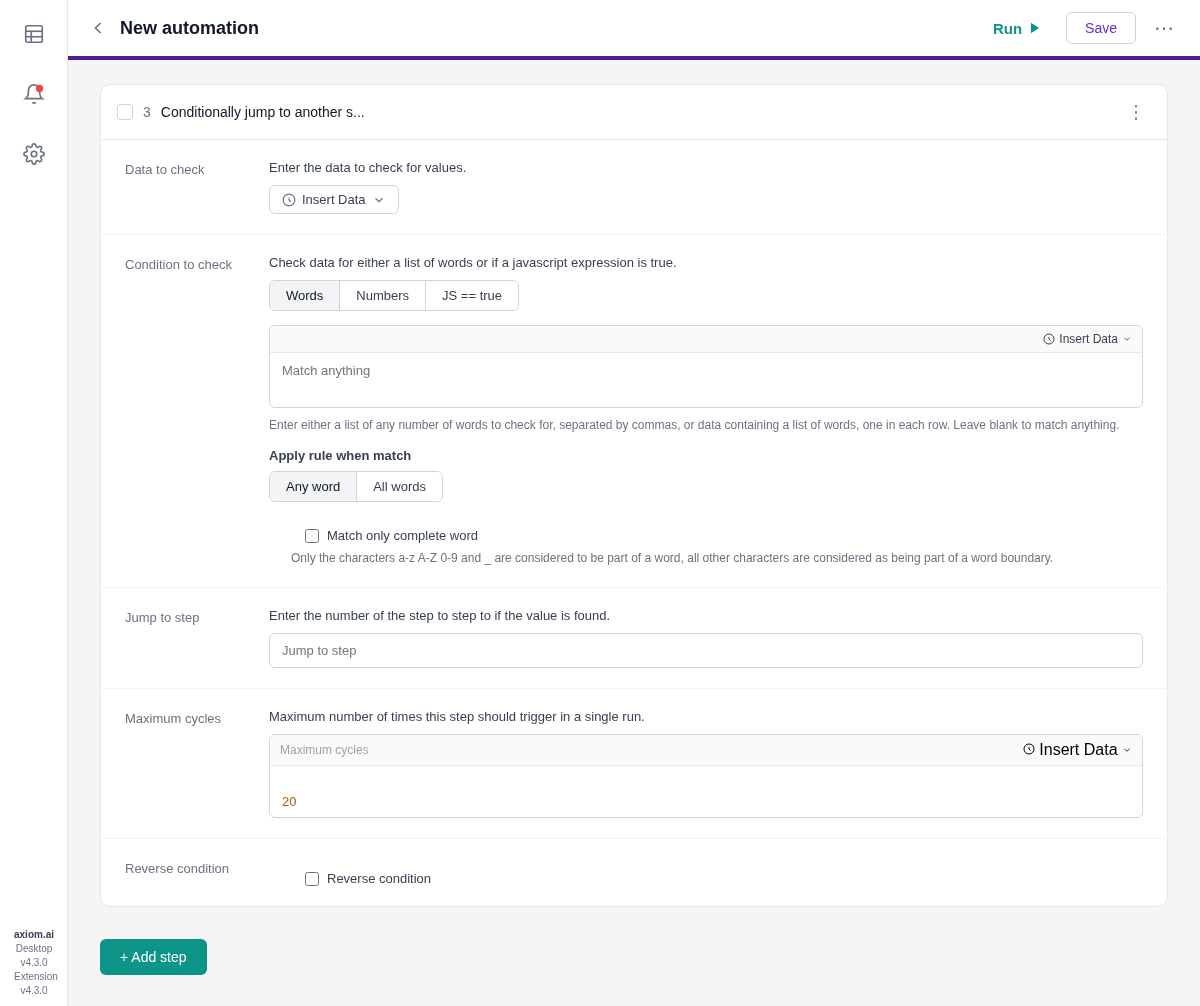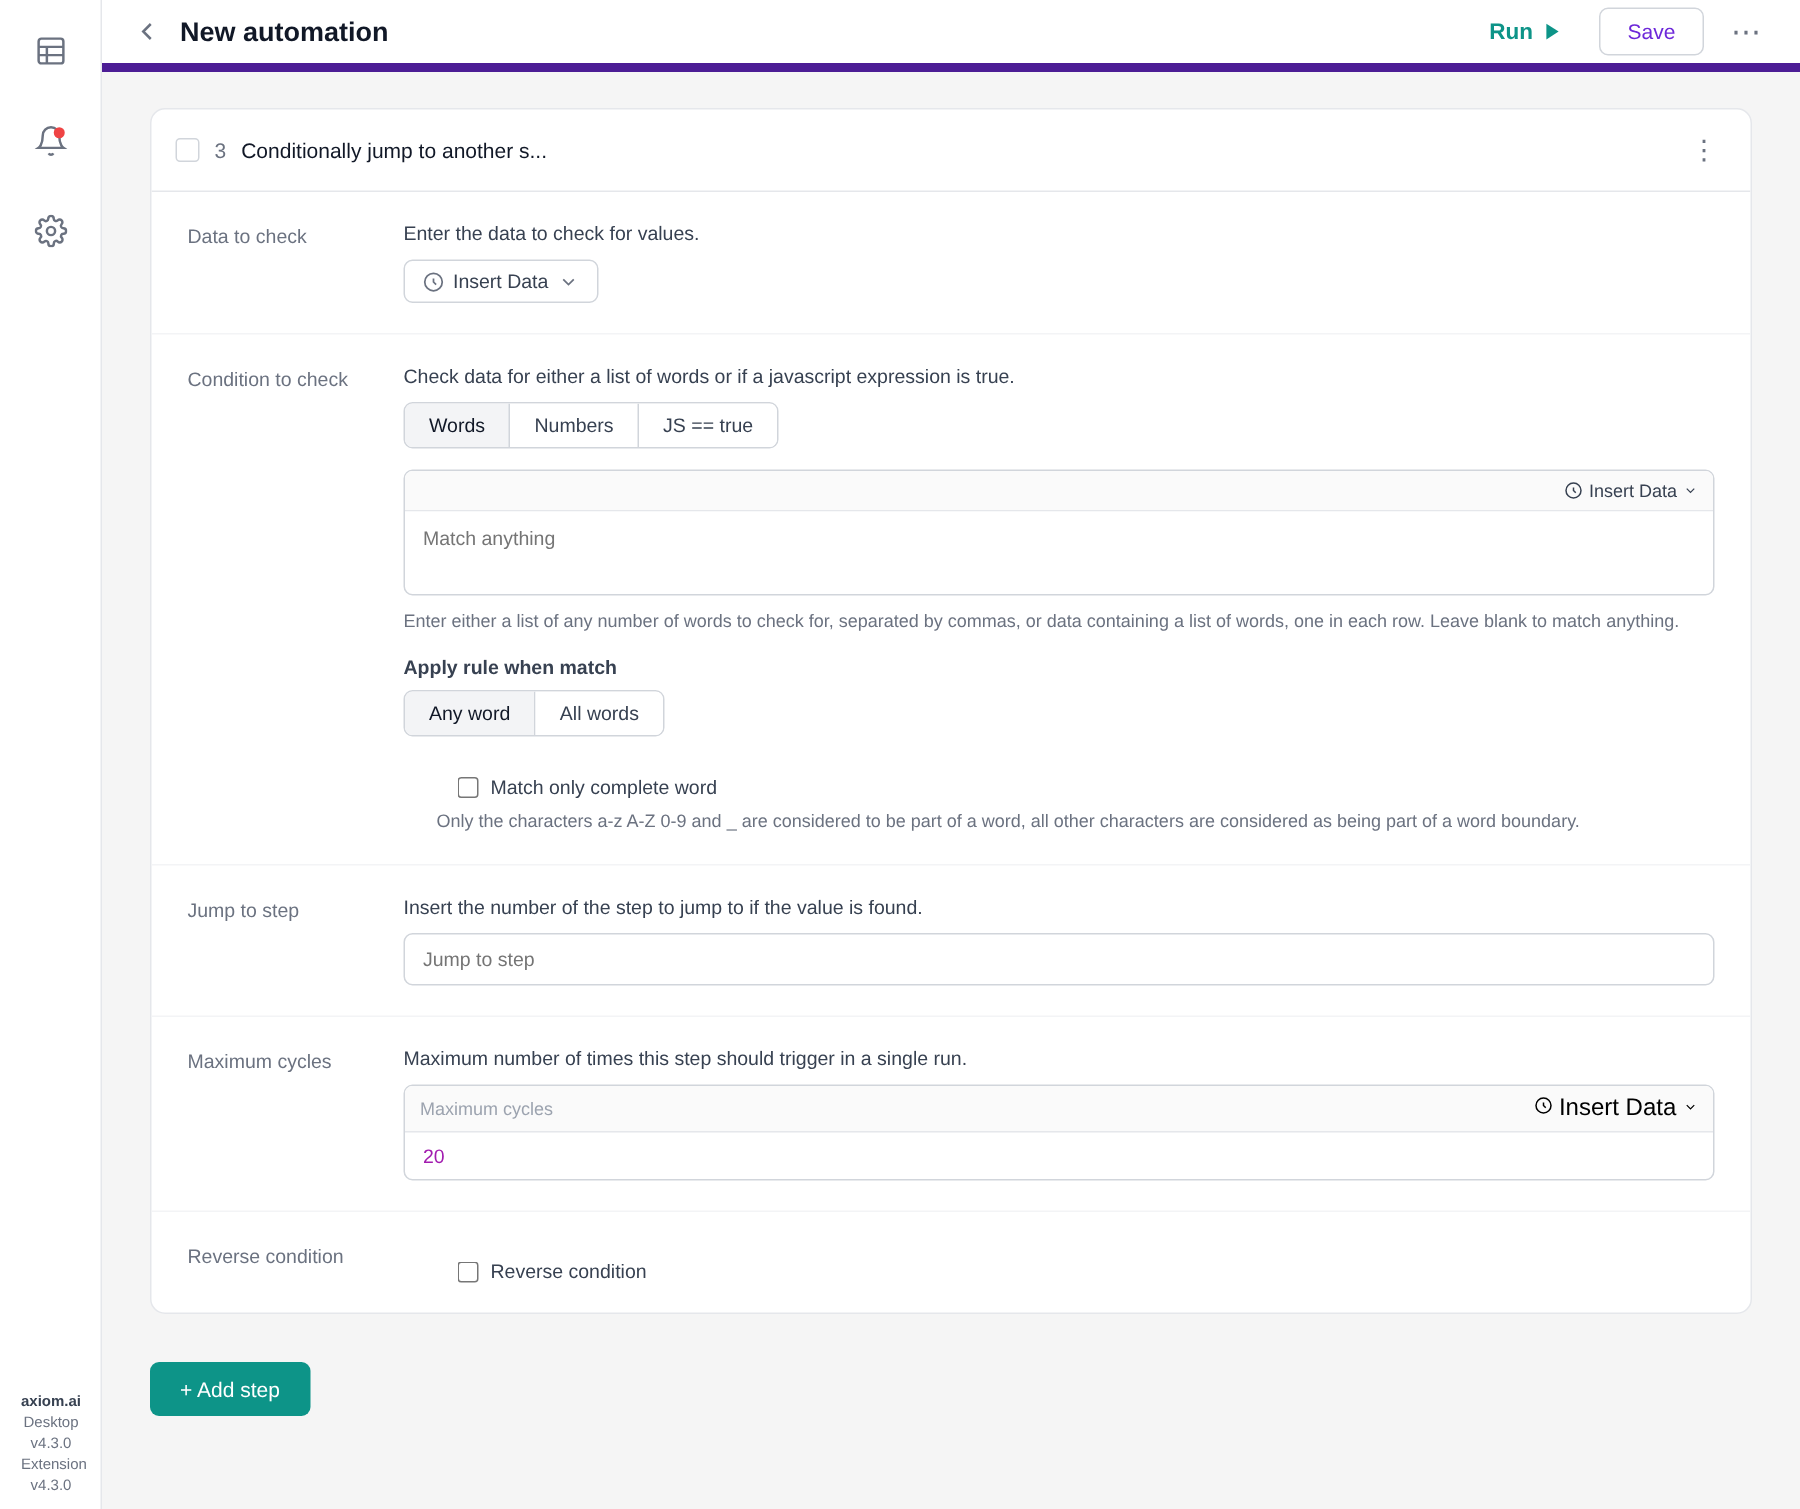--- a/index.html
+++ b/index.html
@@ -33,22 +33,22 @@
     .main {
       flex: 1;
       display: flex;
       flex-direction: column;
       overflow: hidden;
     }
 
     
     .header {
       background: #fff;
-      border-bottom: 6px solid #4c1d95;
-      height: 48px;
+      border-bottom: 4px solid #4c1d95;
+      height: 60px;
       display: flex;
       align-items: center;
       padding: 0 20px;
       gap: 12px;
     }
     .header-back {
       color: #6b7280;
       cursor: pointer;
       display: flex;
       align-items: center;
@@ -299,21 +299,22 @@
     }
     .max-cycles-label-sm {
       font-size: 12px;
       color: #9ca3af;
     }
     .max-cycles-body {
       padding: 8px 12px;
     }
     .max-cycles-value {
       font-size: 13px;
-      color: #a21caf;
+      color: #a16207;
+      margin-top: 20px;
     }
 
     
     .add-step-bar {
       padding: 16px 0 8px;
       display: flex;
       justify-content: flex-start;
     }
     .add-step-btn {
       display: inline-flex;
@@ -467,21 +468,21 @@
               <input type="checkbox" id="matchComplete" style="">
               <label for="matchComplete">Match only complete word</label>
             </div>
             <div class="form-description-sm" style="margin-top:6px;margin-left:22px;">Only the characters a-z A-Z 0-9 and _ are considered to be part of a word, all other characters are considered as being part of a word boundary.</div>
           </div>
         </div>
 
         <div class="form-row">
           <div class="form-label">Jump to step</div>
           <div class="form-content">
-            <div class="form-description">Insert the number of the step to jump to if the value is found.</div>
+            <div class="form-description">Enter the number of the step to step to if the value is found.</div>
             <input type="text" class="step-input" placeholder="Jump to step" style="">
           </div>
         </div>
 
         <div class="form-row">
           <div class="form-label">Maximum cycles</div>
           <div class="form-content">
             <div class="form-description">Maximum number of times this step should trigger in a single run.</div>
             <div class="max-cycles-wrap">
               <div class="max-cycles-header">

